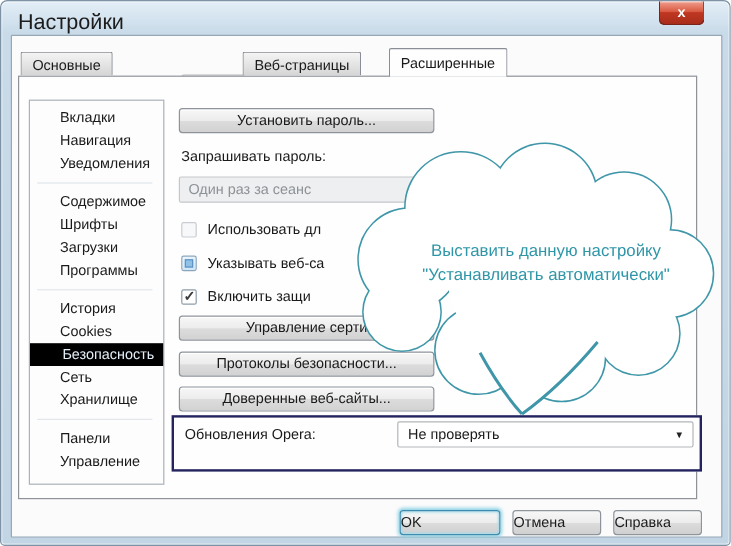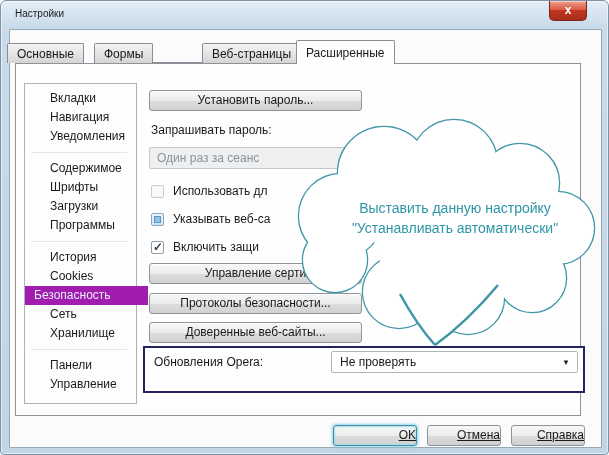--- a/index.html
+++ b/index.html
@@ -5,44 +5,44 @@
   * { margin:0; padding:0; box-sizing:border-box; }
   html,body { width:609px; height:455px; }
   body { font-family:"Liberation Sans", sans-serif; font-size:12px; color:#1a1a1a; background:#fff; }
 
   .dialog { position:relative; width:609px; height:455px;
     background:linear-gradient(#e3eef7, #c9dbe9 26px, #c2d5e4);
     border:1px solid #7d92a5; border-radius:6px 6px 4px 4px; overflow:hidden;
     box-shadow:inset 0 0 0 1px rgba(255,255,255,.55); }
 
   .titlebar { position:absolute; left:0; top:0; width:100%; height:28px; }
-  .title-text { position:absolute; left:14px; top:7px; font-size:10px; color:#1c1c1c; }
+  .title-text { position:absolute; left:14px; top:7px; font-size:18px; color:#1c1c1c; }
 
   .close-btn { position:absolute; left:548px; top:0; width:38px; height:20px;
     background:linear-gradient(#f0a090, #d95b43 45%, #c03722 50%, #a82d1a);
     border:1px solid #78241a; border-top:none; border-radius:0 0 5px 5px;
     color:#fff; font-weight:bold; font-size:12px; text-align:center; line-height:18px;
     box-shadow:inset 0 1px 0 rgba(255,255,255,.5); cursor:default; }
 
   .client { position:absolute; left:8px; top:28px; width:593px; height:419px;
     background:#fbfbfb; border:1px solid #96a7b6; border-radius:1px; }
 
   
   .tab { position:absolute; height:20px; top:42px; padding:0 9px; line-height:20px;
     background:linear-gradient(#f4f4f4, #e3e3e3 55%, #d5d5d5);
     border:1px solid #8a8d95; border-bottom:none; border-radius:2px 2px 0 0; text-align:center; }
-  .tab.active { top:39px; height:24px; line-height:24px; background:#fefefe; z-index:5; }
+  .tab.active { top:39px; height:24px; line-height:24px; background:#fefefe; z-index:5;margin-left:28px; }
 
   .tabpage { position:absolute; left:14px; top:62px; width:566px; height:353px;
     background:#fefefe; border:1px solid #8f9399; z-index:1; }
 
   .sidebar { position:absolute; left:23px; top:82px; width:113px; height:321px;
     background:#fdfdfd; border:1px solid #aab2ba; padding:5px 0 0 9px; z-index:2; }
   .side-item { line-height:19px; white-space:nowrap;margin-left:16px; }
-  .side-item.selected { background:#a21caf; color:#e3eef7; margin-left:-9px; padding-left:9px; width:123px; }
+  .side-item.selected { background:#000000; color:#e3eef7; margin-left:-9px; padding-left:27px; width:111px; }
   .side-sep { height:1px; background:#e2e6ea; margin:6px 9px 6px -3px; }
 
   .vbtn { position:absolute; left:148px; width:213px; height:21px;
     background:linear-gradient(#f7f7f7, #ececec 50%, #dcdcdc 52%, #d2d2d2);
     border:1px solid #8e949c; border-radius:3px; text-align:center; line-height:19px;
     box-shadow:inset 0 1px 0 #fff; z-index:2; white-space:nowrap; overflow:hidden; }
 
   .field-label { position:absolute; left:150px; z-index:2; }
 
   .combo-disabled { position:absolute; left:148px; top:146px; width:213px; height:22px;
@@ -60,21 +60,21 @@
 
   .highlight-rect { position:absolute; left:142px; top:345px; width:442px; height:47px;
     border:2px solid #23235f; z-index:2; background:#fefefe; }
   .upd-label { position:absolute; left:9px; top:7px; }
   .upd-combo { position:absolute; left:186px; top:3px; width:247px; height:22px;
     background:#fff; border:1px solid #b2b6ba; border-radius:2px; line-height:20px; padding-left:8px; }
   .upd-arrow { position:absolute; right:7px; top:1px; font-size:8px; color:#222; line-height:20px; }
 
   .footer-btn { position:absolute; top:424px; height:21px;
     background:linear-gradient(#f7f7f7, #ececec 50%, #dcdcdc 52%, #d0d0d0);
-    border:1px solid #8e949c; border-radius:3px; text-align:right; line-height:19px; z-index:2;text-decoration:underline; }
+    border:1px solid #8e949c; border-radius:3px; text-align:left; line-height:19px; z-index:2; }
   .footer-btn.ok { left:332px; width:84px; border-color:#3e8cae;
     box-shadow:0 0 3px 1px #8ed2e4, inset 0 0 2px 1px #a8dcea; }
   .footer-btn.cancel { left:426px; width:74px; }
   .footer-btn.help { left:510px; width:74px; }
 
   .cloud-svg { position:absolute; left:0; top:0; width:609px; height:455px; z-index:6; pointer-events:none; }
   .callout-text { position:absolute; left:320px; top:197px; width:268px; z-index:7;
     text-align:center; color:#2f96a8; font-size:14px; line-height:20px; }
 </style>
 </head>
@@ -82,22 +82,21 @@
 
 <div class="dialog">
 
   <div class="titlebar">
     <div class="title-text">Настройки</div>
   </div>
   <div class="close-btn">x</div>
 
   <div class="client"></div>
 
-  <div class="tab" style="left:6px;text-align:right;">Основные</div>
-  <div class="tab" style="left:93px;">Формы</div>
+  <div class="tab" style="left:16px;text-align:right;">Основные</div>
   <div class="tab" style="left:150px;margin-top:19px;">Поиск</div>
   <div class="tab" style="left:201px;">Веб-страницы</div>
   <div class="tab active" style="left:295px;">Расширенные</div>
 
   <div class="tabpage"></div>
 
   <div class="sidebar">
     <div class="side-item">Вкладки</div>
     <div class="side-item">Навигация</div>
     <div class="side-item">Уведомления</div>

